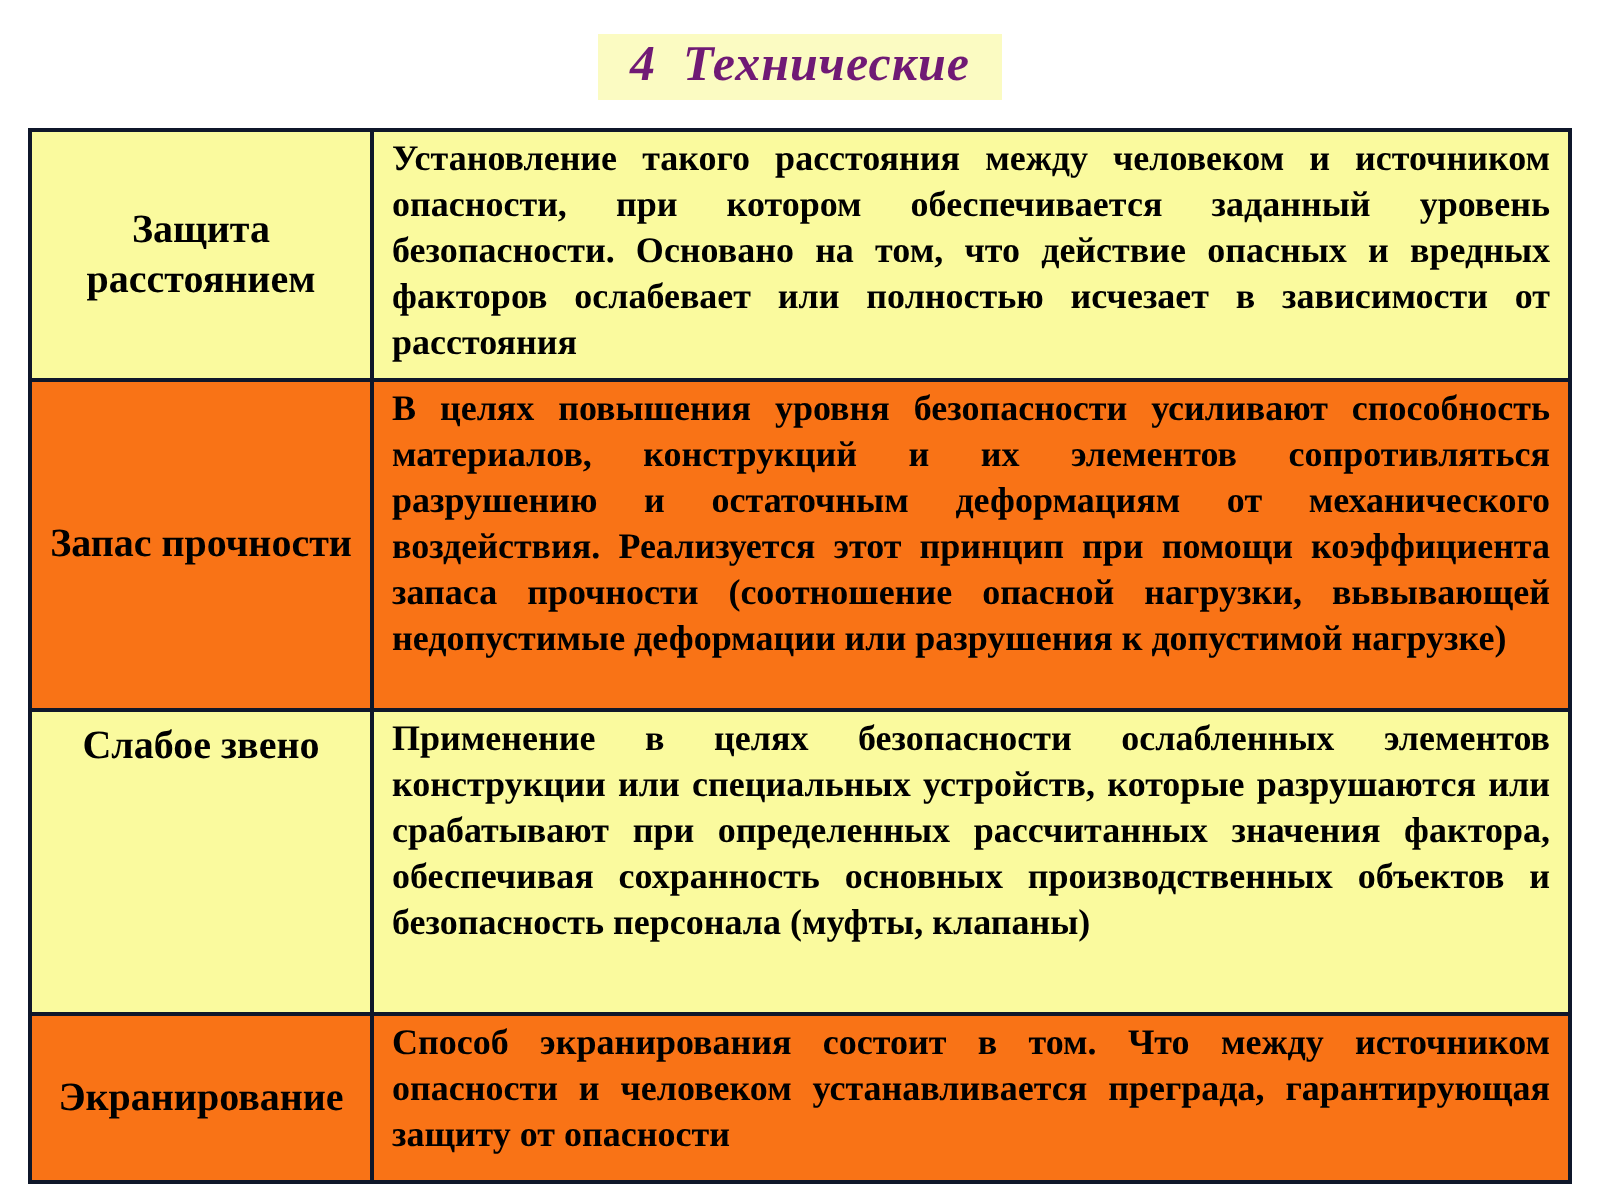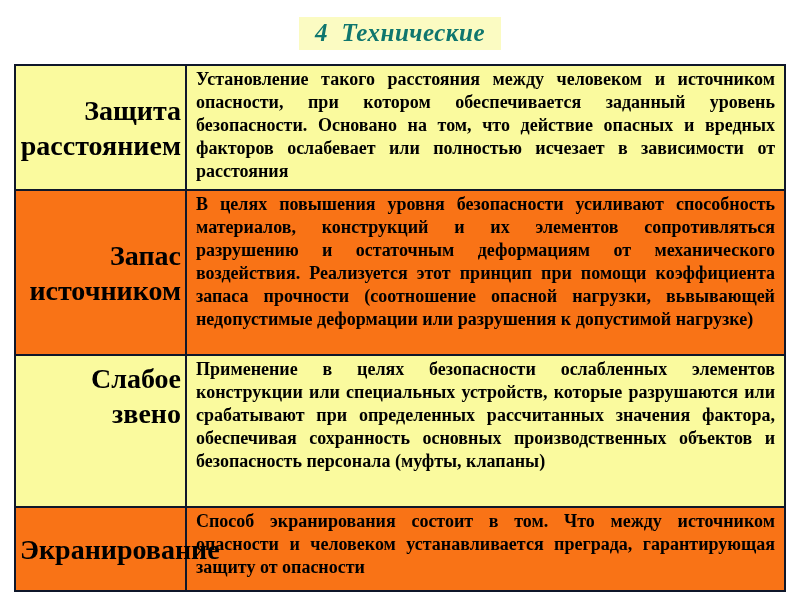--- a/index.html
+++ b/index.html
@@ -18,43 +18,43 @@
     text-align: center;
     padding-top: 17px;
     height: 34px;
   }
   .title-box {
     display: inline-block;
     background: #FBFBC2;
     padding: 2px 16px 3px;
   }
   .title-text {
-    color: #0f766e;
+    color: #701a75;
     font-weight: bold;
     font-style: italic;
     font-size: 25px;
     white-space: pre-wrap;
     letter-spacing: 0.5px;
     margin-top: 15px;
   }
   table.def-table {
     border-collapse: collapse;
     table-layout: fixed;
     margin: 13px 13px 0 14px;
     width: 772px;
   }
   col.col-term { width: 171px; }
   td {
     border: 2px solid #0f172a;
   }
   td.term {
-    text-align: right;
+    text-align: center;
     vertical-align: middle;
     font-weight: bold;
-    font-size: 28px;
+    font-size: 20px;
     line-height: 1.25;
     padding: 3px 4px;
   }
   tr.valign-top td.term {
     vertical-align: top;
     padding-top: 5px;
   }
   td.def {
     text-align: justify;
     vertical-align: top;
@@ -81,21 +81,21 @@
     <colgroup>
       <col class="col-term">
       <col class="col-def">
     </colgroup>
     <tbody>
       <tr class="row-yellow" style="height:125px;">
         <td class="term">Защита расстоянием</td>
         <td class="def">Установление такого расстояния между человеком и источником опасности, при котором обеспечивается заданный уровень безопасности. Основано на том, что действие опасных и вредных факторов ослабевает или полностью исчезает в зависимости от расстояния</td>
       </tr>
       <tr class="row-green" style="height:165px;">
-        <td class="term">Запас источником</td>
+        <td class="term">Запас прочности</td>
         <td class="def">В целях повышения уровня безопасности усиливают способность материалов, конструкций и их элементов сопротивляться разрушению и остаточным деформациям от механического воздействия. Реализуется этот принцип при помощи коэффициента запаса прочности (соотношение опасной нагрузки, вьвывающей недопустимые деформации или разрушения к допустимой нагрузке)</td>
       </tr>
       <tr class="row-yellow valign-top" style="height:152px;">
         <td class="term">Слабое звено</td>
         <td class="def">Применение  в целях безопасности ослабленных элементов конструкции или специальных устройств, которые разрушаются или срабатывают при определенных рассчитанных значения фактора, обеспечивая сохранность основных производственных объектов и безопасность персонала (муфты, клапаны)</td>
       </tr>
       <tr class="row-green" style="height:84px;">
         <td class="term">Экранирование</td>
         <td class="def">Способ экранирования состоит в том. Что между источником опасности и человеком устанавливается преграда, гарантирующая защиту от опасности</td>
       </tr>

